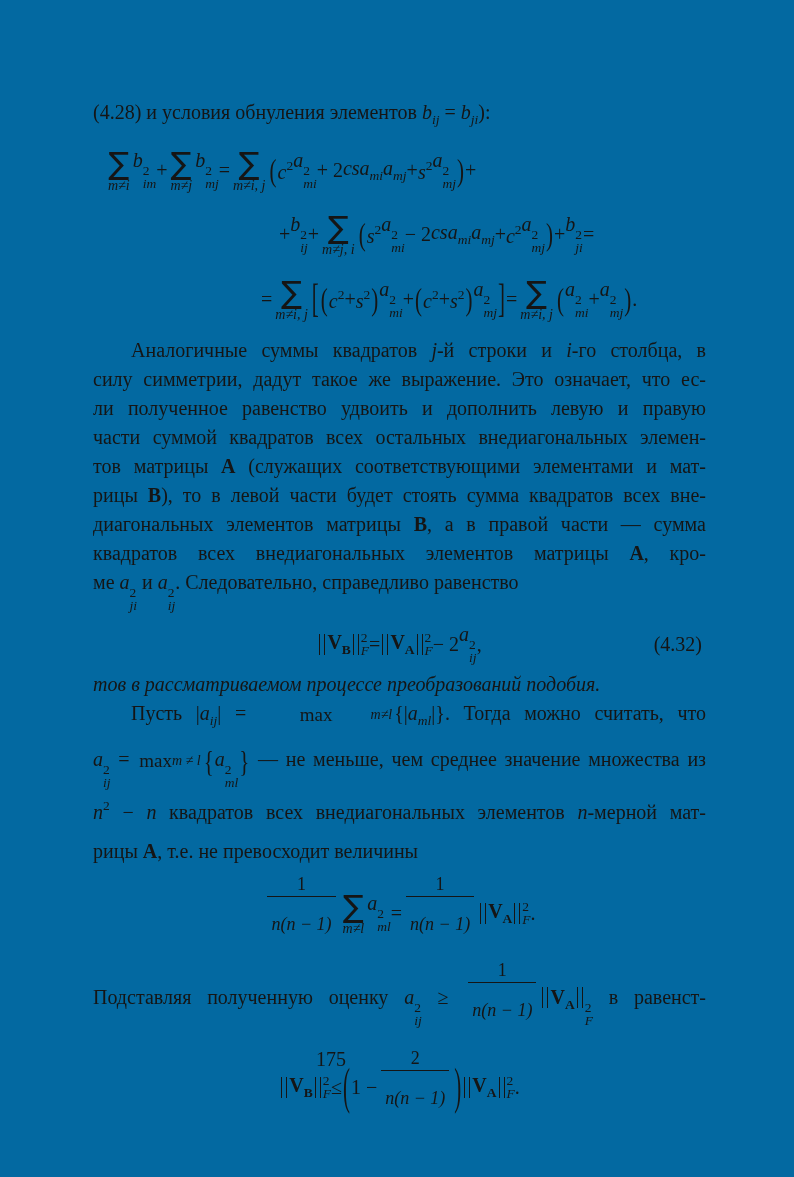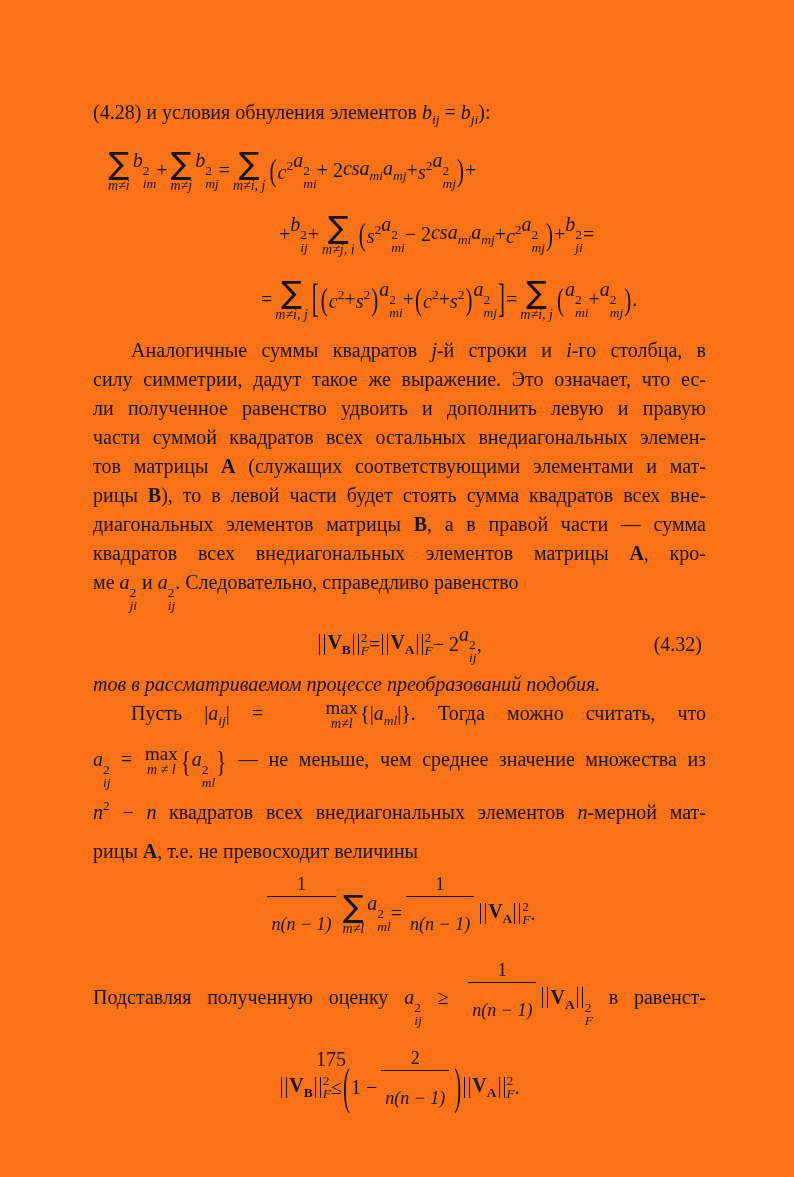--- a/index.html
+++ b/index.html
@@ -1,19 +1,19 @@
 <!DOCTYPE html>
 <html><head>
 <meta charset="utf-8">
 <style>
   html,body{margin:0;padding:0;background:#e8e8e8;}
   .page{
     position:relative;
     width:794px;height:1177px;
-    background:#f97316;
+    background:#0369a1;
     font-family:"Liberation Serif","DejaVu Sans",serif;
     color:#151515;
     overflow:hidden;
   }
   .content{
     position:absolute;
     left:93px;top:98px;
     width:613px;
   }
   .line{
@@ -58,21 +58,21 @@
   .vstack .ss{ display:block; line-height:13px; }
   
   .sum{
     display:inline-flex; flex-direction:column; align-items:center;
     vertical-align:middle; line-height:1; margin:0 3px;
   }
   .sum .sg{ font-size:31px; line-height:30px; font-family:"DejaVu Sans",sans-serif; }
   .sum .lm{ font-size:14px; line-height:14px; margin-top:1px; white-space:nowrap;font-family:Liberation Serif, serif; }
   
   .max{
-    display:inline-flex; flex-direction:column; align-items:center;
+    display:inline-flex; flex-direction:row; align-items:center;
     vertical-align:middle; line-height:1; margin:0 2px;
   }
   .max .wd{ font-size:19px; line-height:18px; }
   .max .lm{ font-size:14px; line-height:14px; white-space:nowrap; }
   
   .frac{
     display:inline-flex; flex-direction:column; align-items:center;
     vertical-align:middle; margin:0 4px; font-size:18px; line-height:1.2;
   }
   .frac .nm{ padding:0 4px; }

